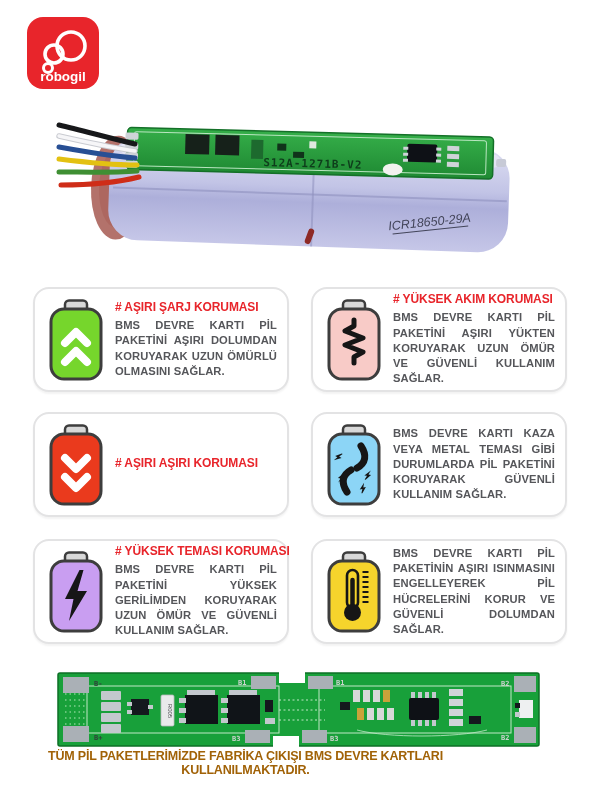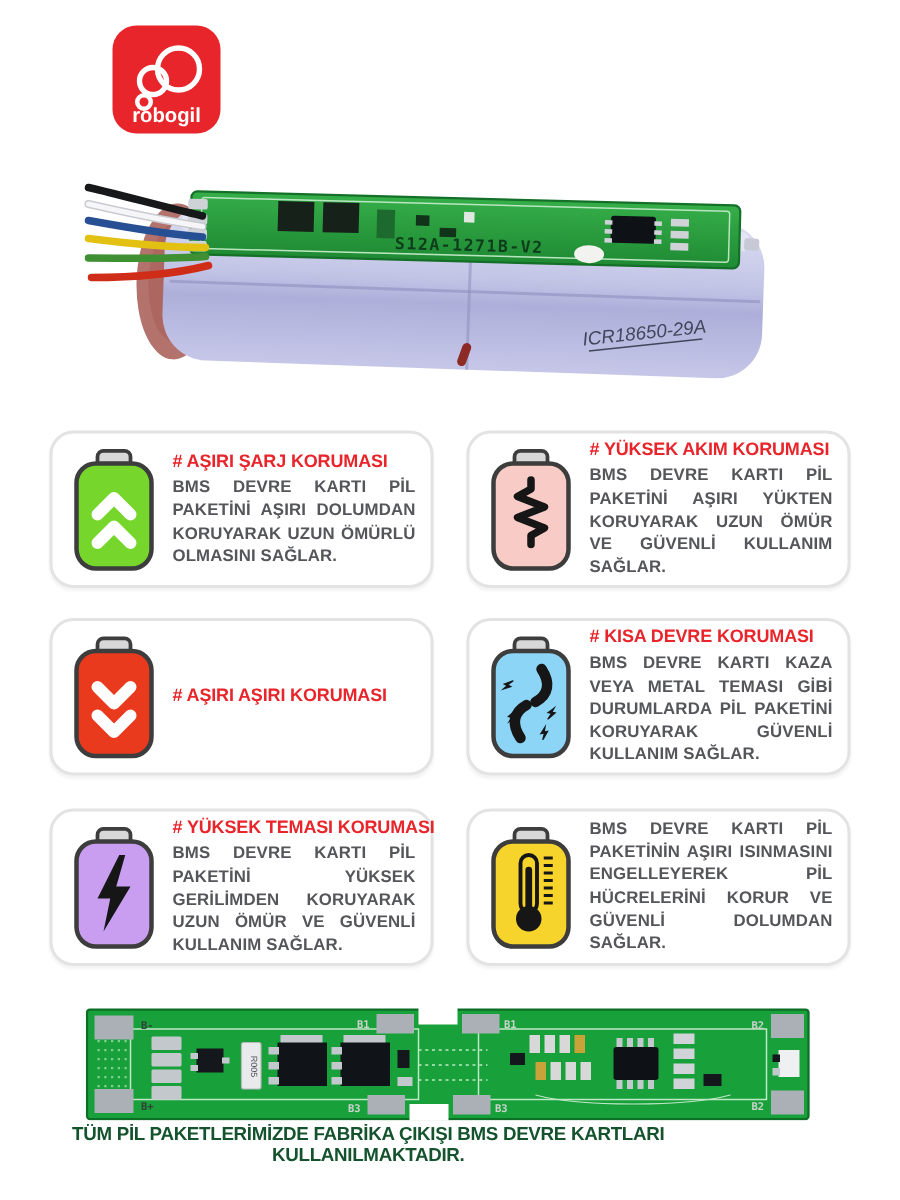--- a/index.html
+++ b/index.html
@@ -1,39 +1,39 @@
 <!DOCTYPE html>
 <html><head>
 <meta charset="utf-8">
 <style>
   html,body{margin:0;padding:0;}
   body{width:600px;height:800px;background:#ffffff;font-family:"Liberation Sans",sans-serif;position:relative;overflow:hidden;}
   .page{position:absolute;inset:0;background:#fff;}
 
   
-  .logo{position:absolute;left:27px;top:17px;width:72px;height:72px;background:#e8252b;border-radius:16px;display:flex;align-items:center;justify-content:center;margin-left:48px;}
+  .logo{position:absolute;left:27px;top:17px;width:72px;height:72px;background:#e8252b;border-radius:16px;display:flex;align-items:center;justify-content:center;}
   .title{position:absolute;left:114px;top:25px;color:#e8252b;font-weight:800;font-size:23px;line-height:25.5px;letter-spacing:-0.3px;text-shadow:1px 1px 0 rgba(0,0,0,0.08);}
 
   
   .hero{position:absolute;left:55px;top:104px;width:490px;height:168px;}
 
   
   .feature{position:absolute;width:256px;height:105px;background:#fff;border:2px solid #e3e3e4;border-radius:16px;box-shadow:0 2px 2px rgba(0,0,0,0.05);display:flex;align-items:center;gap:11px;padding:0 10px 0 13px;box-sizing:border-box;}
   .bat{flex:0 0 auto;}
   .bat .cap{fill:#d8d8d8;stroke:#3d3d3d;stroke-width:2.5;}
   .bat .body{stroke:#3d3d3d;stroke-width:3;}
   .ftxt{flex:1 1 auto;min-width:0;}
   .ftitle{color:#e8252b;font-weight:800;font-size:12px;letter-spacing:-0.1px;white-space:nowrap;margin-bottom:4px;}
   .fbody{color:#55565a;font-weight:700;font-size:11.2px;line-height:15.2px;text-align:justify;letter-spacing:0.1px;}
 
   
   .board{position:absolute;left:57px;top:672px;width:483px;height:75px;}
 
   
-  .caption{position:absolute;left:0;top:749px;width:491px;text-align:center;color:#14532d;font-weight:800;font-size:12.5px;letter-spacing:-0.2px;}
+  .caption{position:absolute;left:0;top:749px;width:491px;text-align:center;color:#a16207;font-weight:800;font-size:12.5px;letter-spacing:-0.2px;}
 </style>
 </head>
 <body>
 
 <div class="page">
 
   <div class="logo">
     <svg width="72" height="72" viewBox="0 0 72 72">
       <circle cx="44" cy="29" r="14" fill="none" stroke="#ffffff" stroke-width="3.6"></circle>
       <circle cx="27" cy="37" r="9" fill="none" stroke="#ffffff" stroke-width="3.6"></circle>
@@ -163,21 +163,20 @@
         <path d="M21 70 C15 61 16 53 25 48"></path>
       </g>
       <g fill="#161616">
         <use href="#spk" transform="translate(9,30) rotate(30 3 5)"></use>
         <use href="#spk" transform="translate(12,51) rotate(10 3 5)"></use>
         <use href="#spk" transform="translate(39,48) rotate(190 3 5)"></use>
         <use href="#spk" transform="translate(34,61) rotate(170 3 5)"></use>
       </g>
     </svg>
     <div class="ftxt">
-      <div class="ftitle">#  KISA DEVRE KORUMASI</div>
       <div class="fbody">BMS DEVRE KARTI KAZA VEYA METAL TEMASI GİBİ DURUMLARDA PİL PAKETİNİ KORUYARAK GÜVENLİ KULLANIM SAĞLAR.</div>
     </div>
   </div>
 
   <div class="feature" style="left:33px;top:539px">
     <svg class="bat" width="56" height="86" viewBox="0 0 56 86">
       <rect class="cap" x="17" y="3.5" width="22" height="13" rx="4"></rect>
       <rect class="body" x="3" y="12" width="50" height="70" rx="13" fill="#c99ef1"></rect>
       <path d="M31.5 21 L17 50 L25.5 50 L21 72 L39 42 L29.5 42 L35.5 21 Z" fill="#161616"></path>
     </svg>

